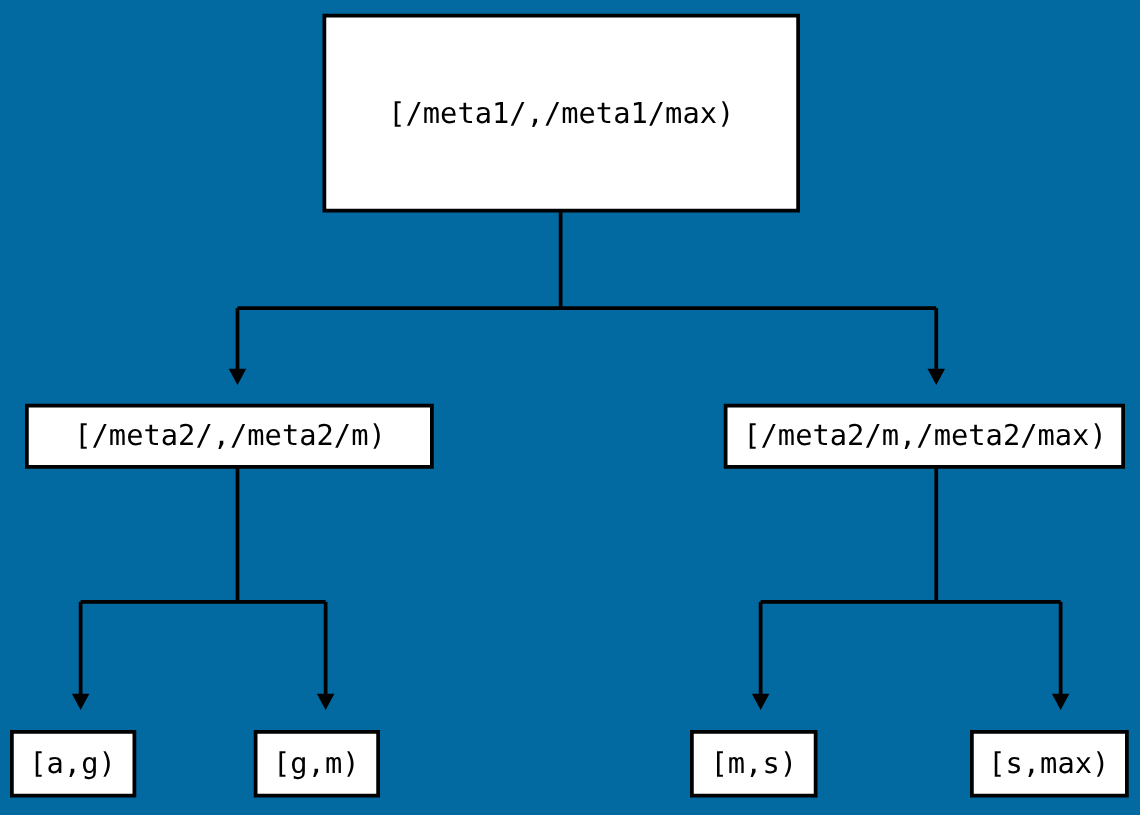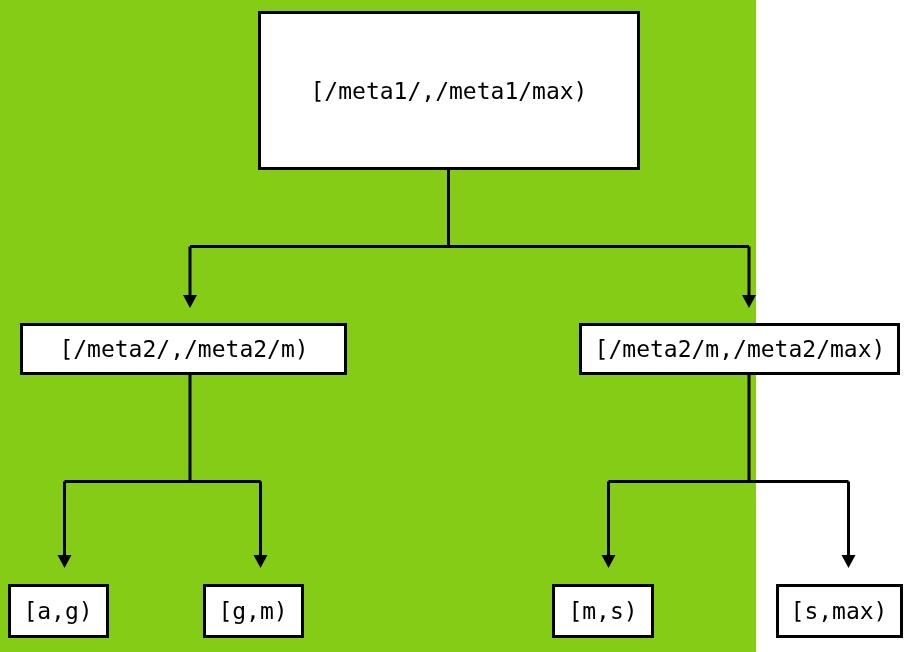--- a/index.html
+++ b/index.html
@@ -8,23 +8,23 @@
     background: #ffffff;
   }
   body {
     width: 912px;
     height: 652px;
     font-family: "DejaVu Sans Mono", monospace;
     overflow: hidden;
   }
   #diagram-root {
     position: relative;
-    width: 756px;
+    width: 912px;
     height: 652px;
-    background: #84cc16;
+    background: #0369a1;
   }
   svg#tree-svg {
     position: absolute;
     top: 0;
     left: 0;
     width: 912px;
     height: 652px;
     display: block;
   }
   .node-box {

